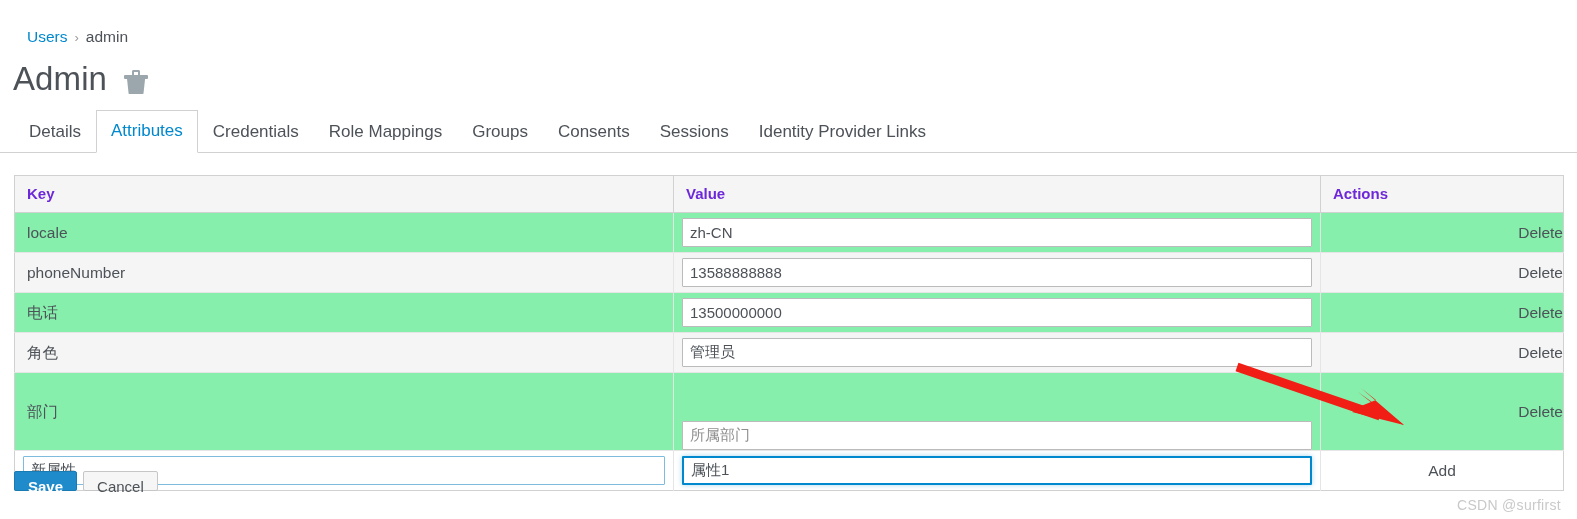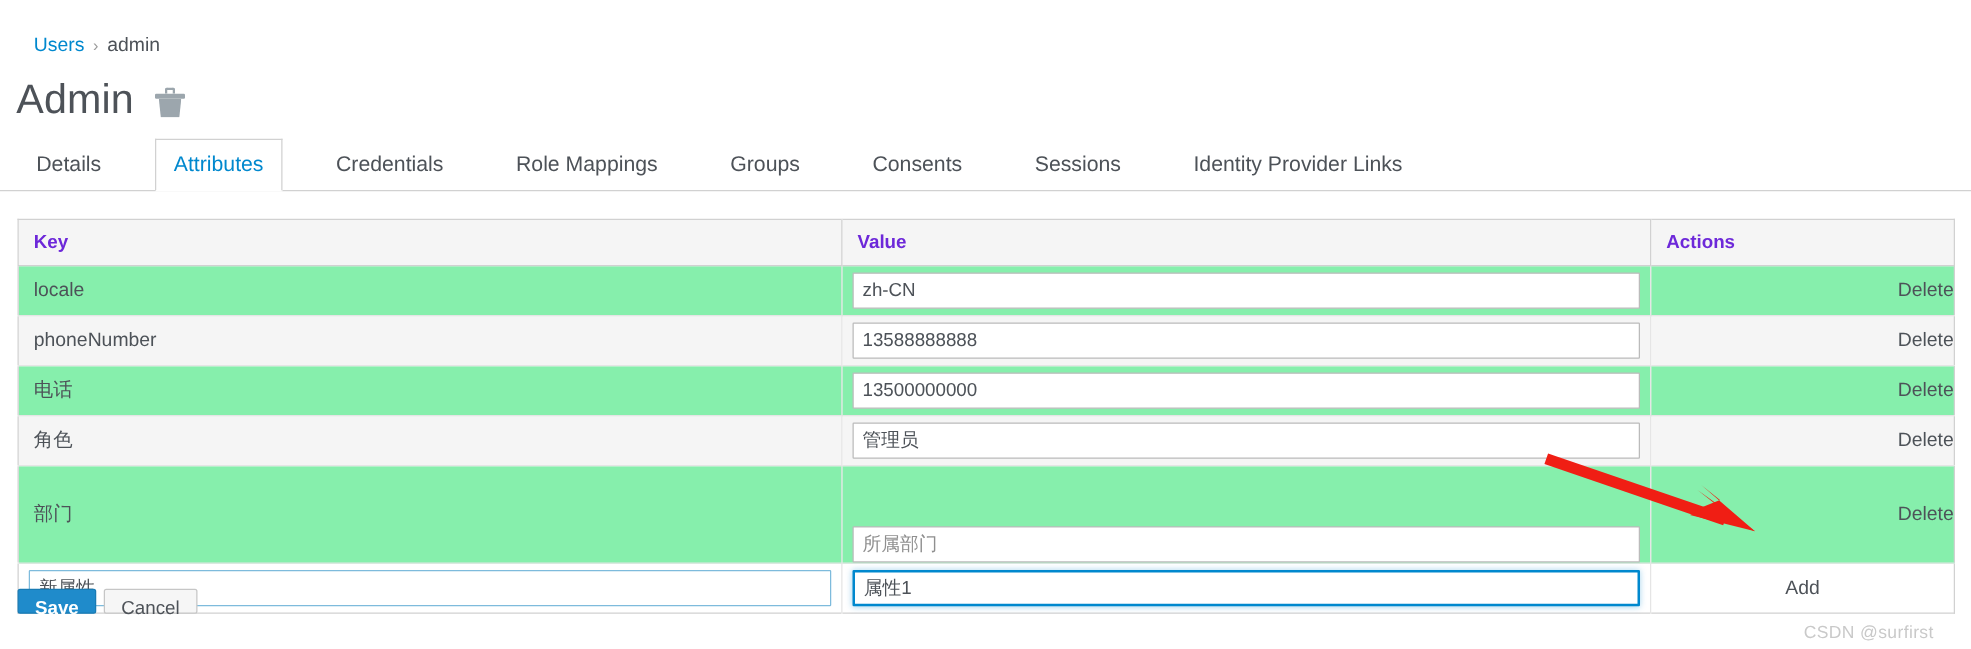--- a/index.html
+++ b/index.html
@@ -88,22 +88,22 @@
   }
 
   
   .tabs {
     position: absolute;
     left: 0px; top: 111px;
     width: 1577px;
     height: 42px;
     border-bottom: 1px solid #d1d1d1;
     display: flex;
+    align-items: flex-end;
     padding-left: 14px;
-    gap: 28px;
   }
   .tab {
     font-size: 17px;
     color: #4d5258;
     padding: 9px 14px 11px 14px;
     line-height: 21px;
     cursor: pointer;
     border: 1px solid transparent;
     border-bottom: none;
     margin-bottom: -1px;
@@ -233,21 +233,21 @@
   .arrow-overlay {
     position: absolute;
     left: 0; top: 0;
     width: 1577px; height: 519px;
     pointer-events: none;
   }
 
   
   .watermark {
     position: absolute;
-    right: 30px; bottom: 6px;
+    right: 16px; bottom: 6px;
     font-size: 14px;
     color: #c9c9c9;
     letter-spacing: 0.3px;
     user-select: none;
   }
 </style>
 </head>
 <body>
 
 <div id="page">

